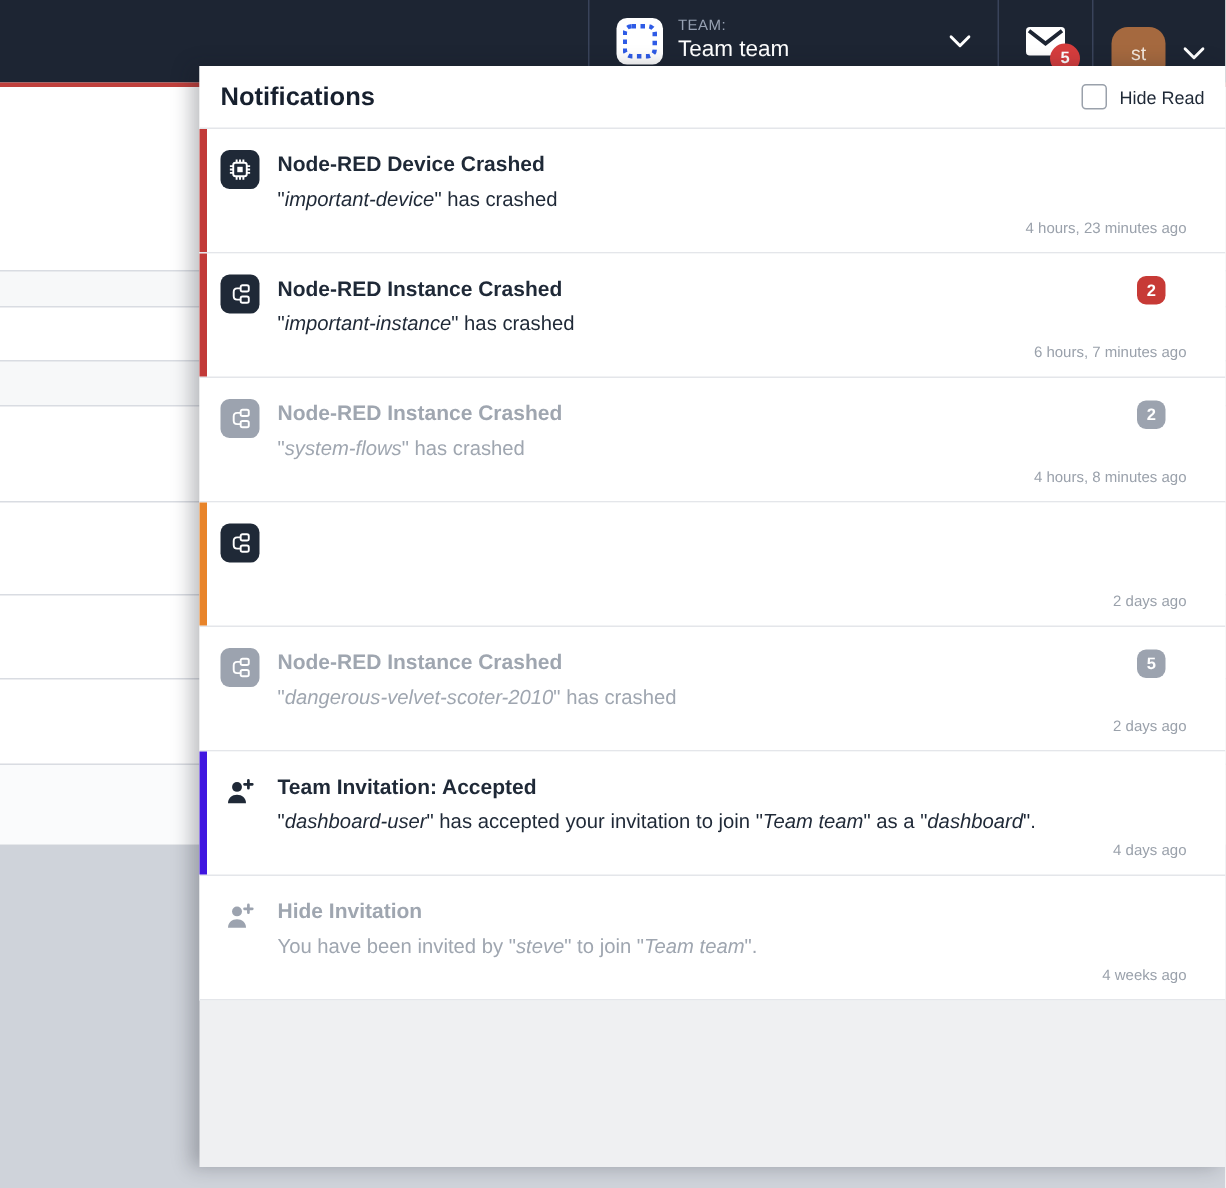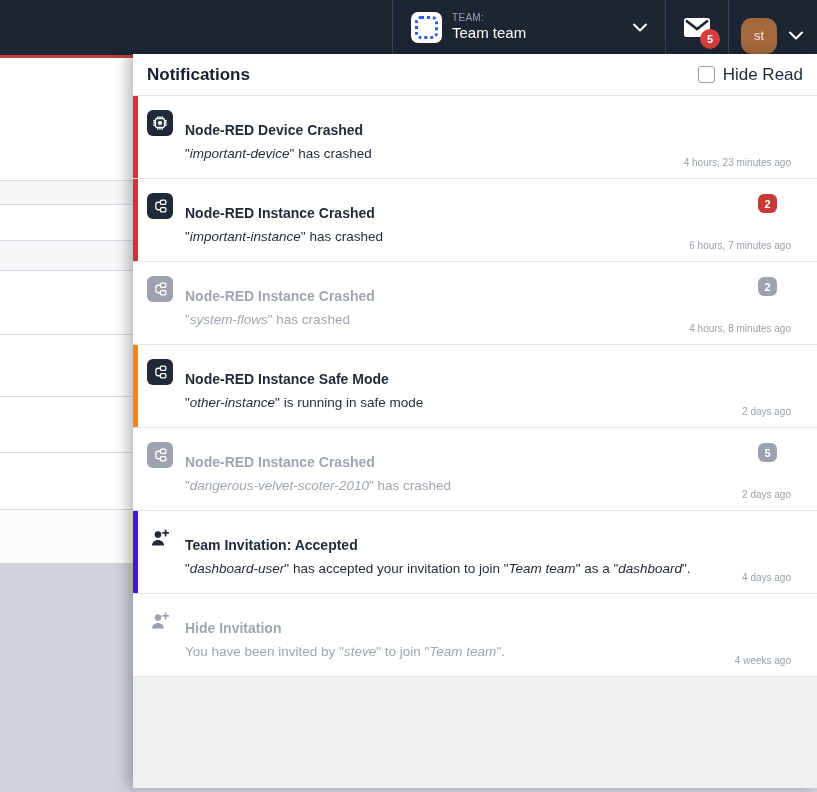--- a/index.html
+++ b/index.html
@@ -29,40 +29,40 @@
 
   .red-divider { position:absolute; top:55px; left:0; width:817px; height:3px; background:#c0403c; }
 
   
   .page-behind { position:absolute; top:58px; left:0; width:817px; height:734px; background:#fff; }
   .bg-row { position:absolute; left:0; width:817px; border-top:1px solid #d9dce2; }
   .bg-gray { background:#f7f8f9; }
   .bg-footer { position:absolute; left:0; top:505px; width:817px; height:229px; background:#cfd3da; }
 
   
-  .panel { position:absolute; top:54px; left:133px; width:684px; height:734px;
+  .panel { position:absolute; top:44px; left:133px; width:684px; height:734px;
     background:#eff0f2; box-shadow:-6px 0 12px rgba(20,25,35,.28); }
   .panel-header { height:42px; background:#fff; border-bottom:1px solid #e4e6ea;
     display:flex; align-items:center; justify-content:space-between; padding:0 14px; }
   .panel-title { font-size:17px; font-weight:bold; color:#17202e; }
   .hide-read { display:flex; align-items:center; gap:8px; cursor:pointer; }
   .checkbox { width:17px; height:17px; background:#fff; border:1px solid #9aa1ab; border-radius:3px; }
-  .hide-read-label { font-size:17px; color:#1f2937; }
+  .hide-read-label { font-size:12px; color:#1f2937; }
 
   .notif { position:relative; height:83px; background:#fff; border-bottom:1px solid #e4e6ea;
     padding:14px 24px 10px 14px; display:flex; gap:12px; cursor:pointer; }
   .accent { position:absolute; left:0; top:0; width:5px; height:100%; }
   .icon-box { width:26px; height:26px; border-radius:6px; background:#1f2937; color:#fff;
     display:flex; align-items:center; justify-content:center; flex:0 0 auto; }
   .icon-plain { width:26px; height:26px; color:#1f2937;
     display:flex; align-items:center; justify-content:center; flex:0 0 auto; }
   .notif.read .icon-box { background:#9ca3af; }
   .notif.read .icon-plain { color:#9ca3af; }
   .notif-main { flex:1; min-width:0; }
-  .notif-title { font-size:14px; font-weight:600; color:#1f2937; line-height:1.2; margin-top:12px; }
+  .notif-title { font-size:14px; font-weight:600; color:#1f2937; line-height:1.2; margin-top:1px; }
   .notif-body { font-size:13.5px; color:#1f2937; margin-top:7px; }
   .notif.read .notif-title, .notif.read .notif-body { color:#9fa6b0; }
   .notif-time { position:absolute; right:26px; bottom:10px; font-size:10px; color:#9aa1ab; }
   .notif-badge { position:absolute; top:15px; right:40px; min-width:19px; height:19px;
     border-radius:6px; color:#fff; font-size:11px; font-weight:bold; padding:0 5px;
     display:flex; align-items:center; justify-content:center; }
 </style>
 </head>
 <body>
 
@@ -175,24 +175,20 @@
 
   <div class="notif">
     <span class="accent" style="background: rgb(232, 132, 42);"></span>
     <div class="icon-box">
             <svg width="18" height="18" viewBox="0 0 24 24" fill="none" stroke="#fff" stroke-width="1.7">
               <rect x="12.6" y="4.2" width="7.2" height="5.6" rx="1.6"></rect>
               <rect x="12.6" y="14.2" width="7.2" height="5.6" rx="1.6"></rect>
               <path d="M12.6 7 H9.4 C7.3 7 6.4 8.2 6.4 10.2 V13.8 C6.4 15.8 7.3 17 9.4 17 H12.6"></path>
             </svg>
           </div>
-    <div class="notif-main">
-      <div class="notif-title">Node-RED Instance Safe Mode</div>
-      <div class="notif-body"><span>"</span><em>other-instance</em><span>" is running in safe mode</span></div>
-    </div>
 
     <span class="notif-time">2 days ago</span>
   </div>
 
   <div class="notif read">
     <span class="accent" style="background: transparent;"></span>
     <div class="icon-box">
             <svg width="18" height="18" viewBox="0 0 24 24" fill="none" stroke="#fff" stroke-width="1.7">
               <rect x="12.6" y="4.2" width="7.2" height="5.6" rx="1.6"></rect>
               <rect x="12.6" y="14.2" width="7.2" height="5.6" rx="1.6"></rect>

